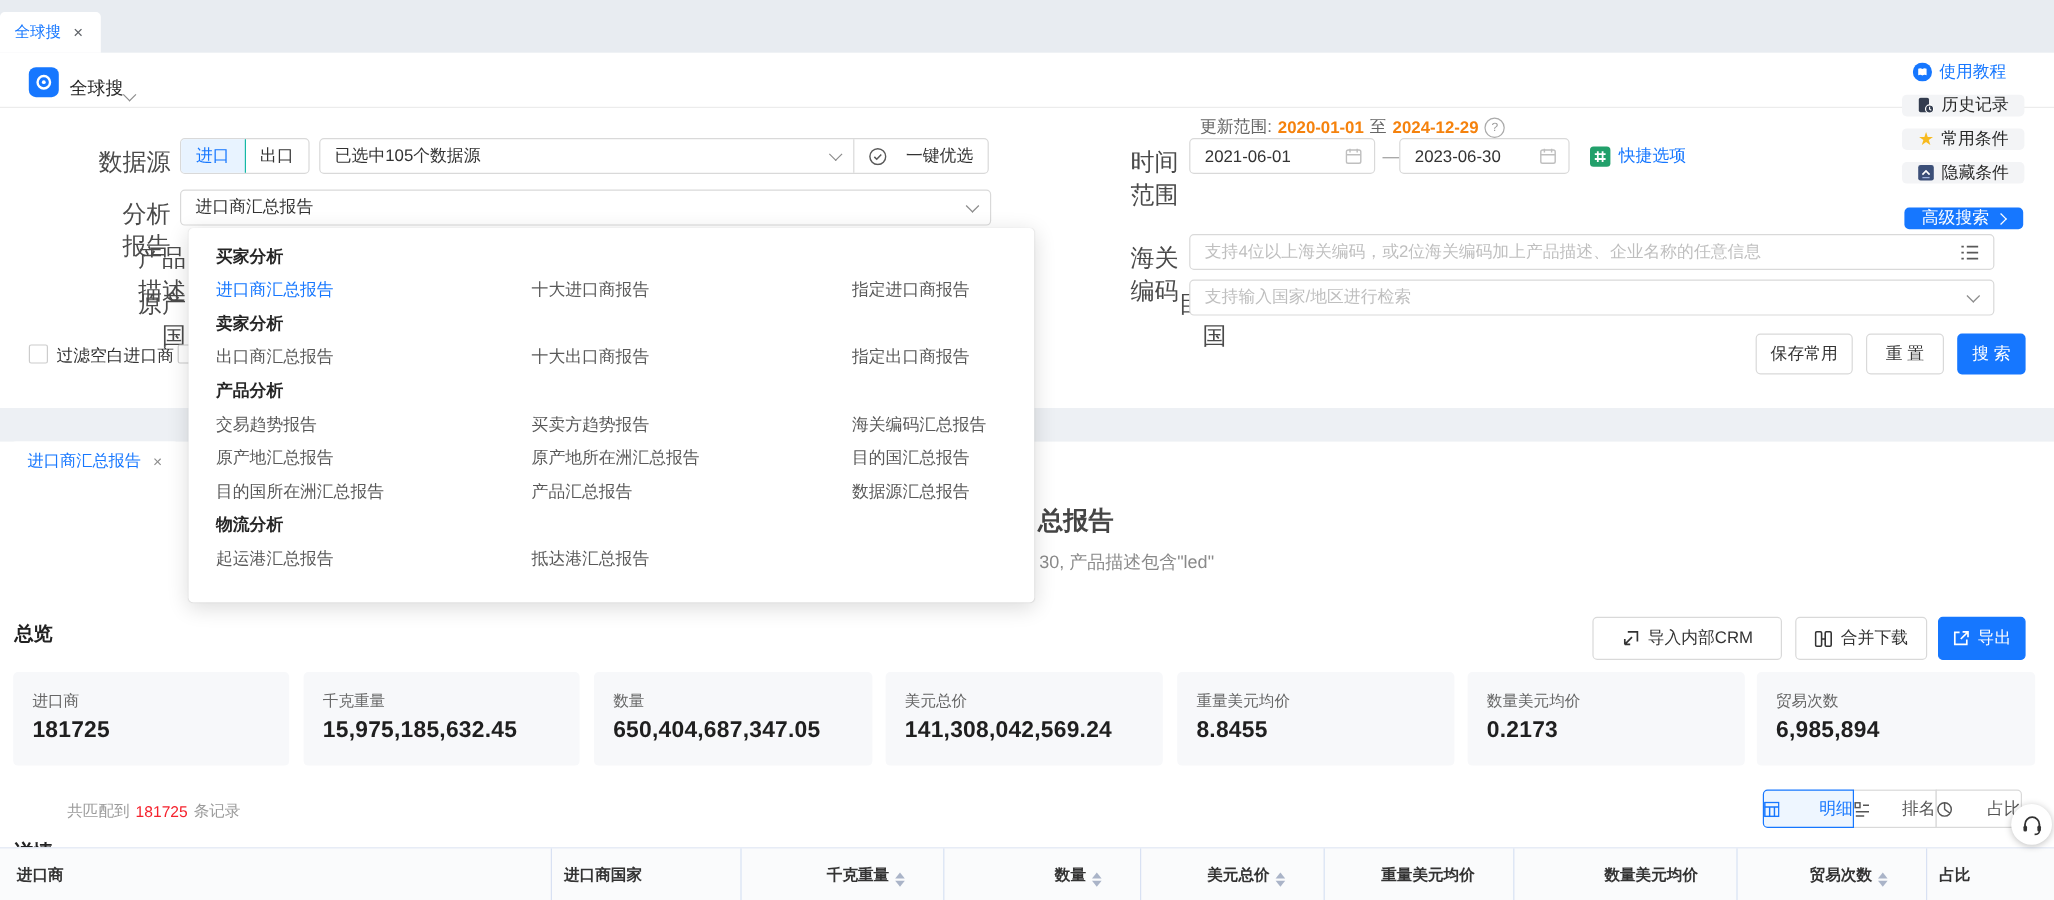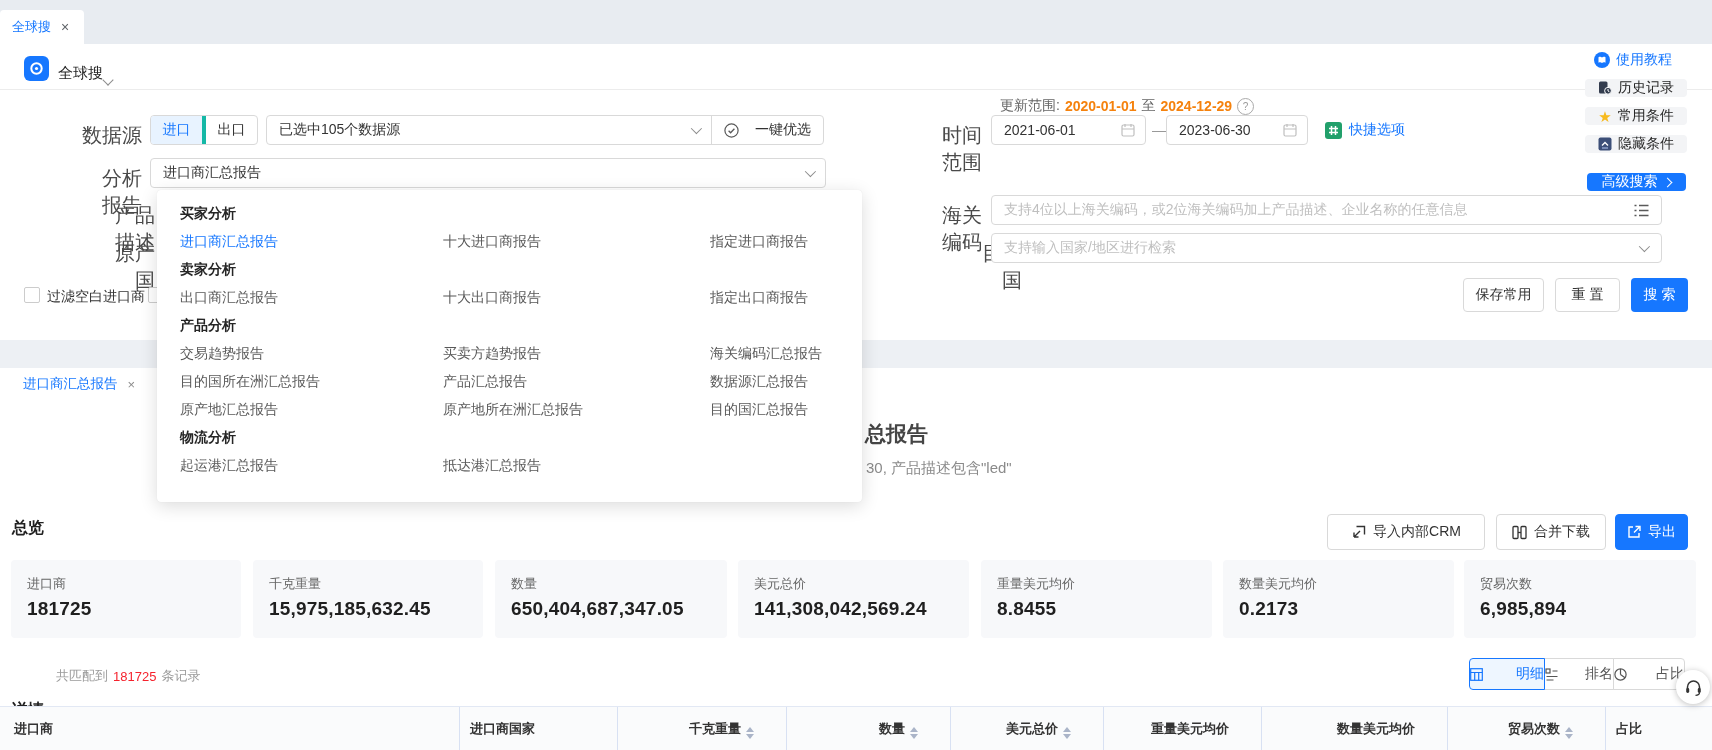--- a/index.html
+++ b/index.html
@@ -28,21 +28,21 @@
   .blue-btn .chev{border-color:#fff;transform:rotate(-45deg);width:6px;height:6px;}
   .star{color:#f7ba1e;font-size:15px;line-height:1;}
   
   .flabel{font-size:20px;color:#4a4a4a;text-align:right;}
   .ctl{border:1px solid #d9d9d9;border-radius:4px;background:#fff;display:flex;align-items:center;
        font-size:14px;color:#333;box-sizing:border-box;height:30px;}
   .ph{color:#bfbfbf;}
   .toggle{left:150px;top:115px;width:108px;}
   .toggle .seg{flex:1;height:28px;display:flex;align-items:center;justify-content:center;cursor:pointer;font-size:14px;}
   .seg.on{background:#e8f3ff;color:#1677ff;border-radius:3px 0 0 3px;}
-  .seg.off{color:#333;border-left:4px solid #14b8a6;}
+  .seg.off{color:#333;border-left:1px solid #14b8a6;}
   .cmb-text{padding-left:12px;flex:1;}
   .cmb-chev{margin-right:12px;}
   .grp-div{width:1px;height:28px;background:#d9d9d9;}
   .grp-btn{display:flex;align-items:center;gap:16px;padding:0 12px;cursor:pointer;color:#333;}
   .upd{left:1000px;top:97px;font-size:14px;color:#666;display:flex;align-items:center;gap:5px;}
   .upd b{color:#f5820d;}
   .qmark{width:15px;height:15px;border:1px solid #aaa;border-radius:50%;color:#999;font-size:10px;
          display:inline-flex;align-items:center;justify-content:center;}
   .dash{color:#999;font-size:14px;}
   .quick{left:1325px;top:121px;display:flex;align-items:center;gap:7px;cursor:pointer;}
@@ -391,29 +391,29 @@
       <span class="dd-it">十大出口商报告</span>
       <span class="dd-it">指定出口商报告</span>
     </div>
     <div class="dd-title">产品分析</div>
     <div class="dd-row">
       <span class="dd-it">交易趋势报告</span>
       <span class="dd-it">买卖方趋势报告</span>
       <span class="dd-it">海关编码汇总报告</span>
     </div>
     <div class="dd-row">
+      <span class="dd-it">原产地汇总报告</span>
+      <span class="dd-it">原产地所在洲汇总报告</span>
+      <span class="dd-it">目的国汇总报告</span>
+    </div>
+    <div class="dd-row">
       <span class="dd-it">目的国所在洲汇总报告</span>
       <span class="dd-it">产品汇总报告</span>
       <span class="dd-it">数据源汇总报告</span>
     </div>
-    <div class="dd-row">
-      <span class="dd-it">原产地汇总报告</span>
-      <span class="dd-it">原产地所在洲汇总报告</span>
-      <span class="dd-it">目的国汇总报告</span>
-    </div>
     <div class="dd-title">物流分析</div>
     <div class="dd-row">
       <span class="dd-it">起运港汇总报告</span>
       <span class="dd-it">抵达港汇总报告</span>
       <span></span>
     </div>
   </div>
 
 </div>
 

